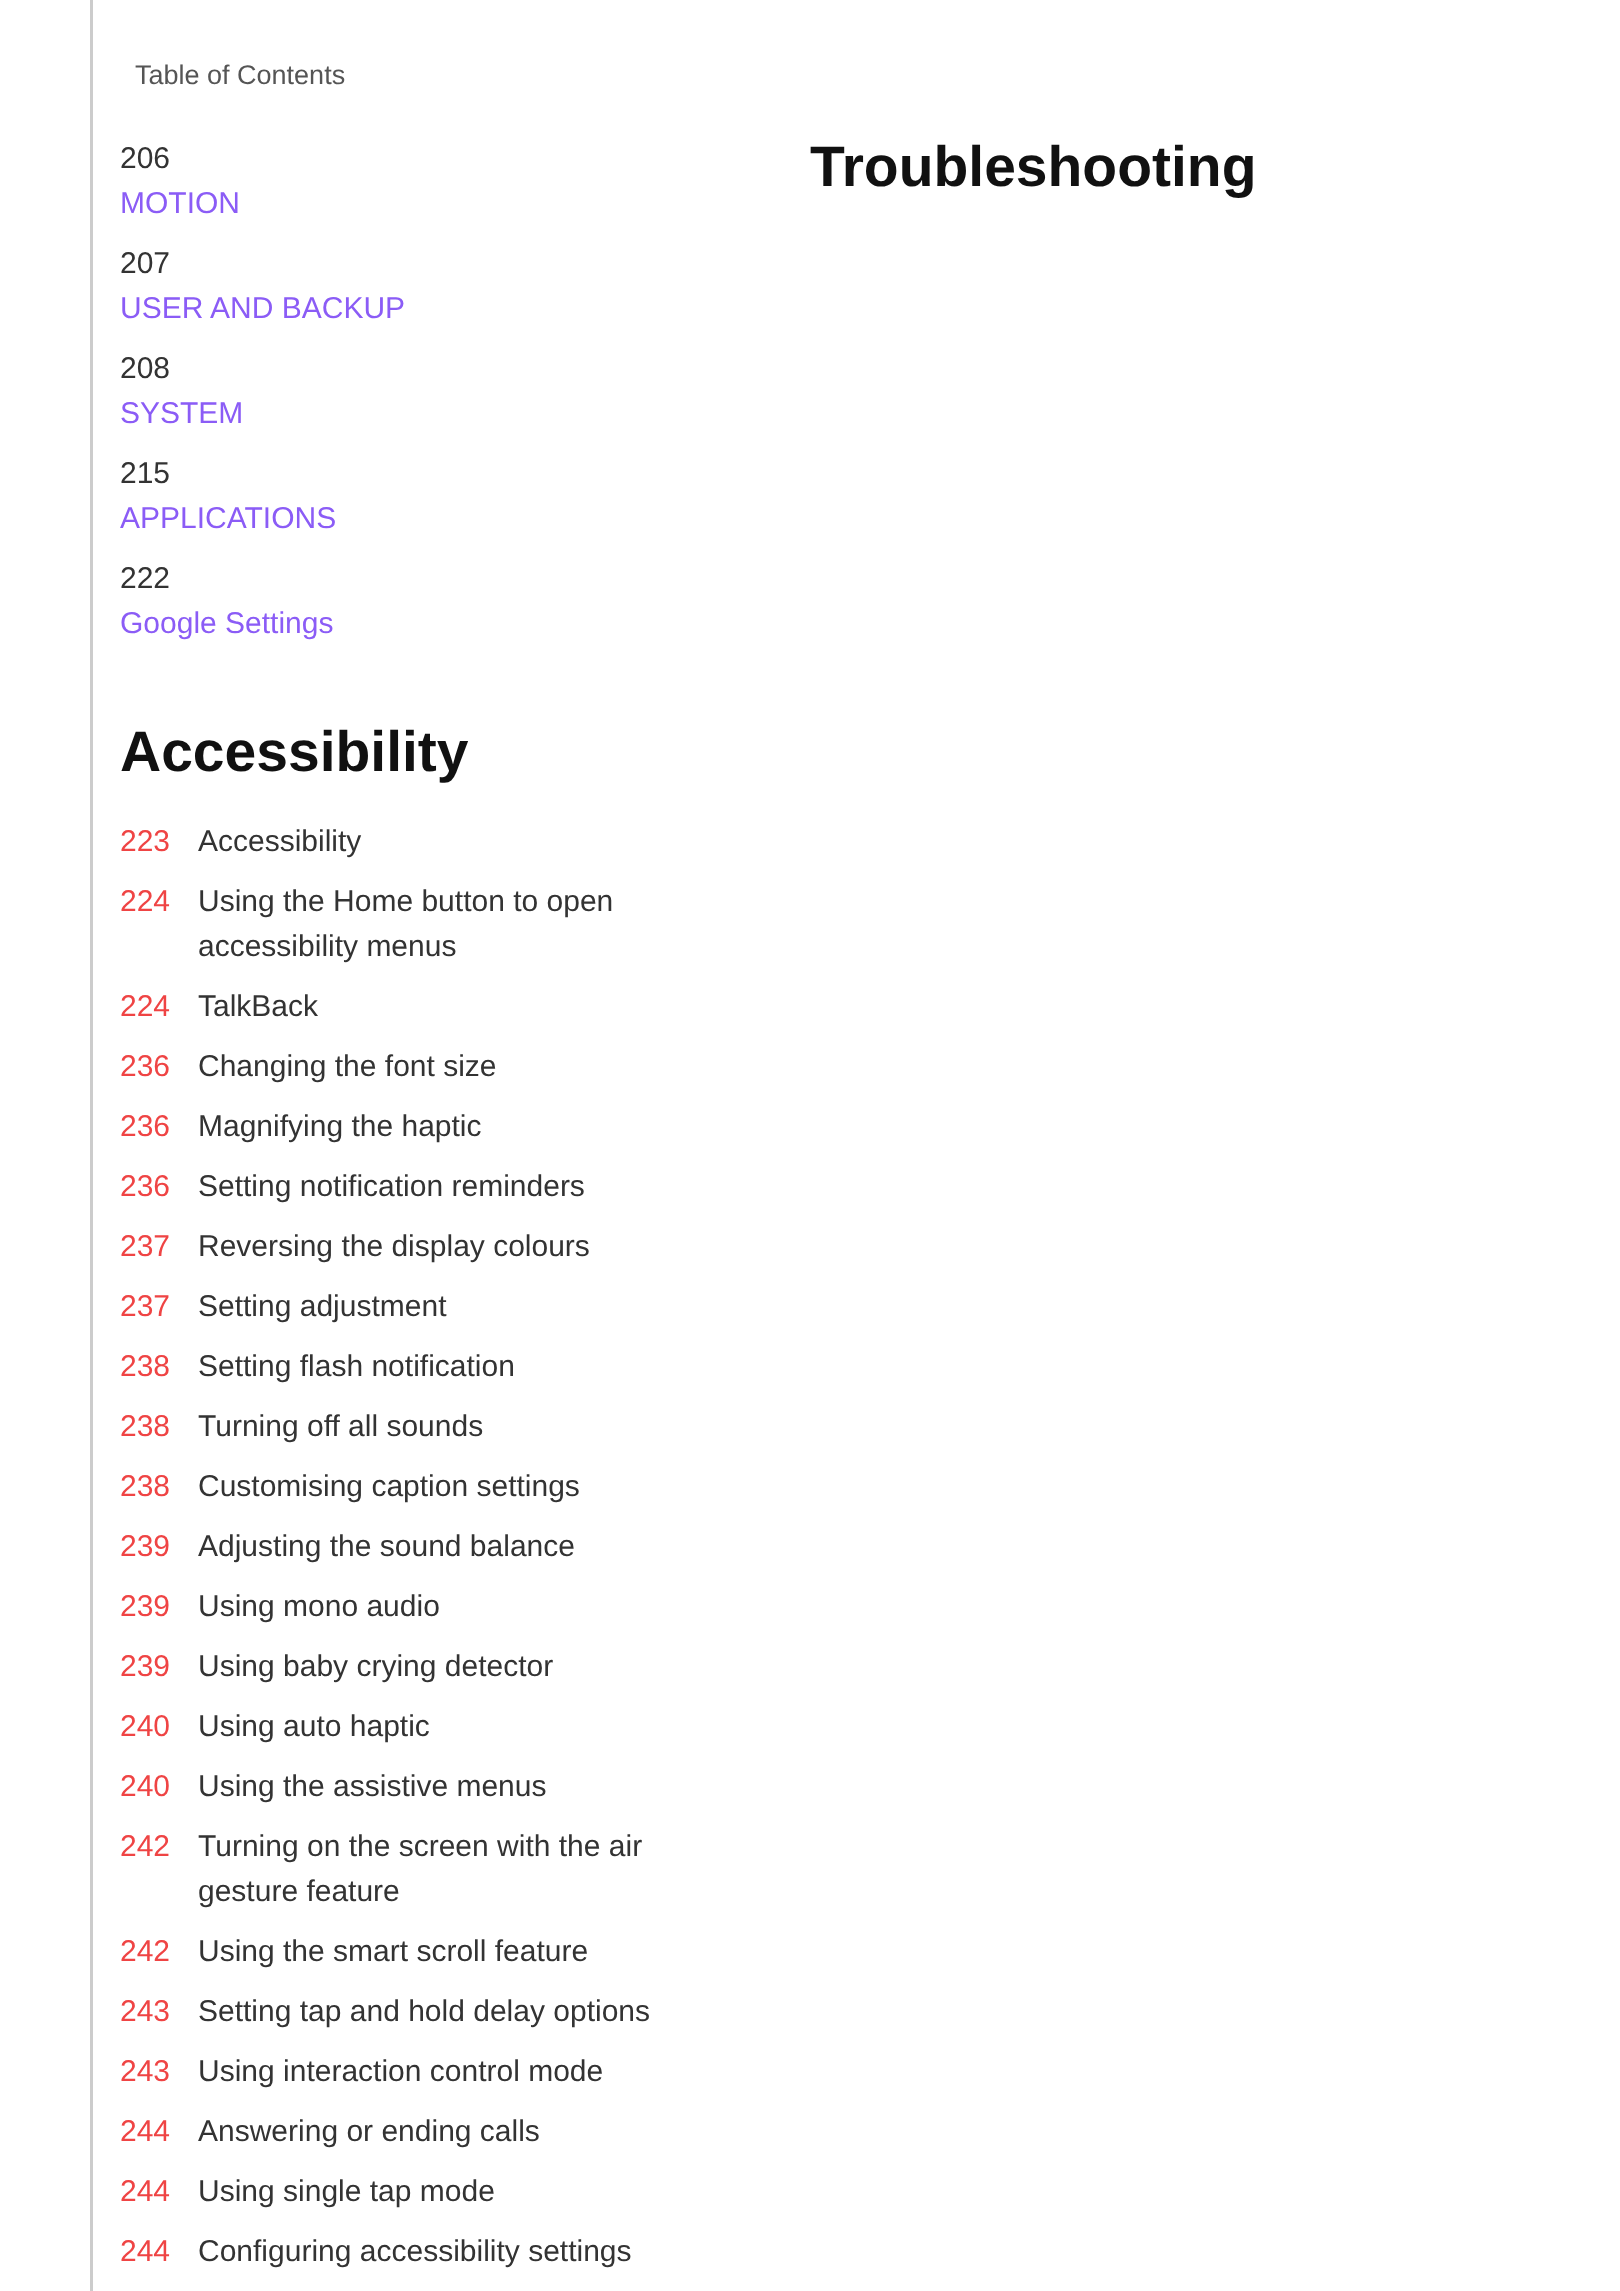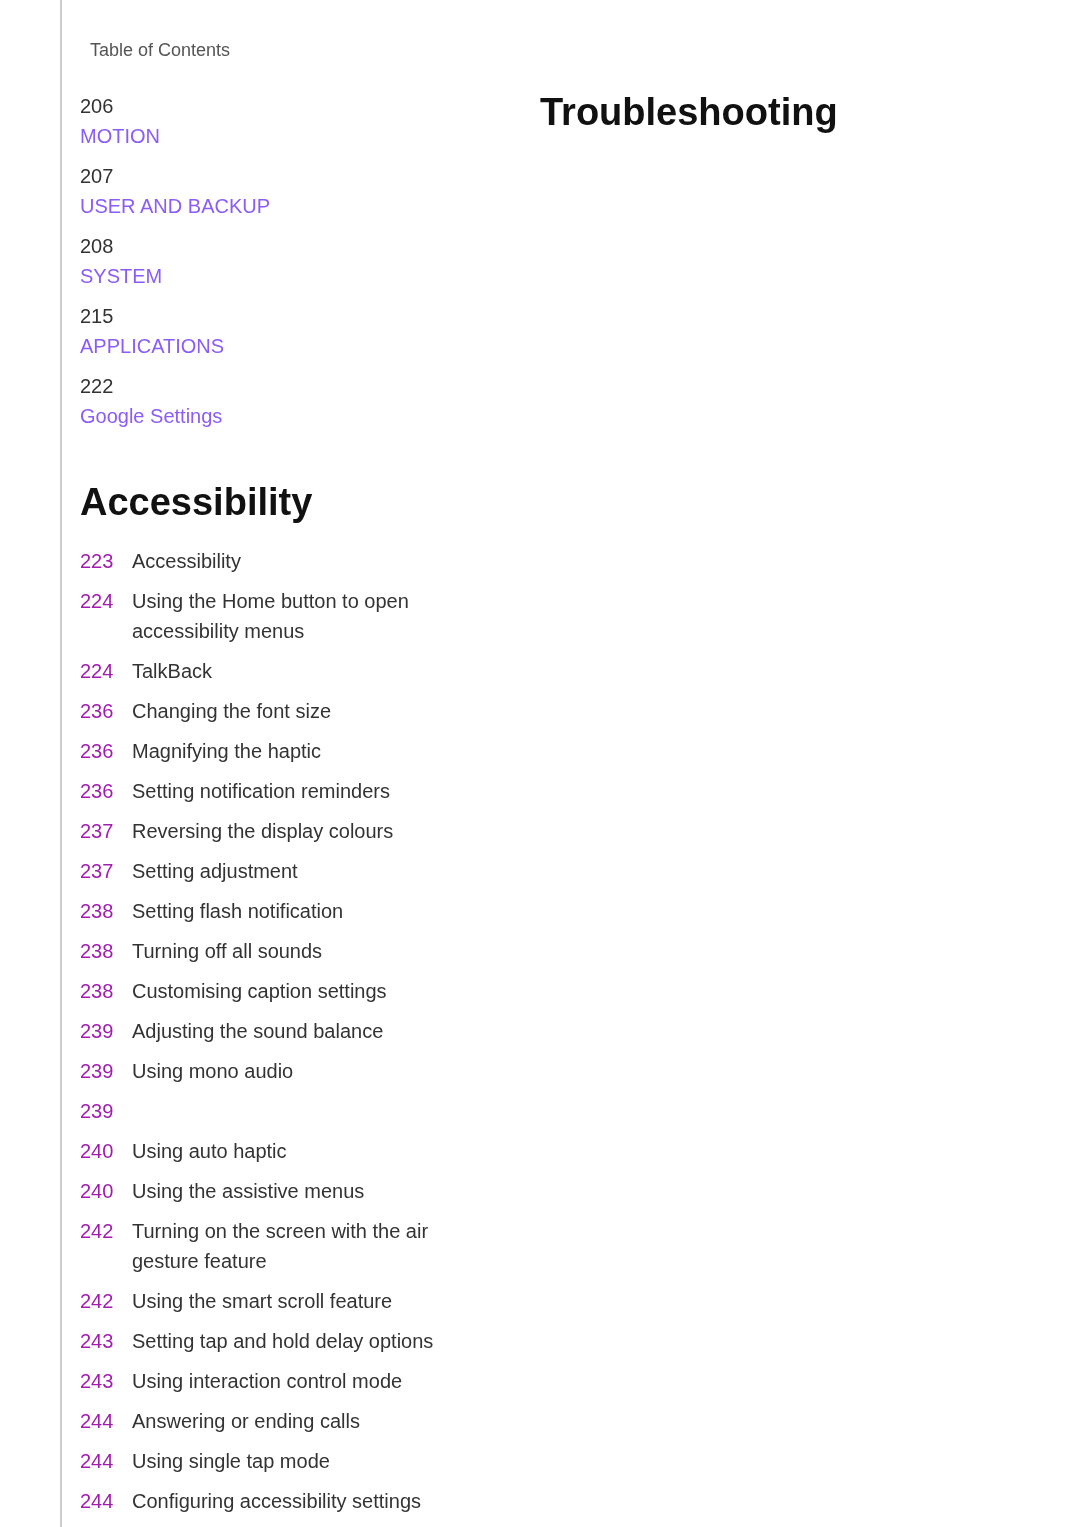--- a/index.html
+++ b/index.html
@@ -100,21 +100,21 @@
     .toc-item-multiline {
       display: flex;
       flex-direction: row;
       margin-bottom: 10px;
       font-size: 20px;
       line-height: 1.5;
     }
 
     .toc-item-multiline .page-num {
       min-width: 52px;
-      color: #a21caf;
+      color: #ef4444;
       font-size: 20px;
       flex-shrink: 0;
     }
 
     .toc-item-multiline .item-text {
       color: #333333;
       font-size: 20px;
     }
 
     .item-text .indent-line {
@@ -221,20 +221,21 @@
             <div class="toc-item-multiline">
               <span class="page-num">239</span>
               <span class="item-text">Adjusting the sound balance</span>
             </div>
             <div class="toc-item-multiline">
               <span class="page-num">239</span>
               <span class="item-text">Using mono audio</span>
             </div>
             <div class="toc-item-multiline">
               <span class="page-num">239</span>
+              <span class="item-text">Using baby crying detector</span>
             </div>
             <div class="toc-item-multiline">
               <span class="page-num">240</span>
               <span class="item-text">Using auto haptic</span>
             </div>
             <div class="toc-item-multiline">
               <span class="page-num">240</span>
               <span class="item-text">Using the assistive menus</span>
             </div>
             <div class="toc-item-multiline">

